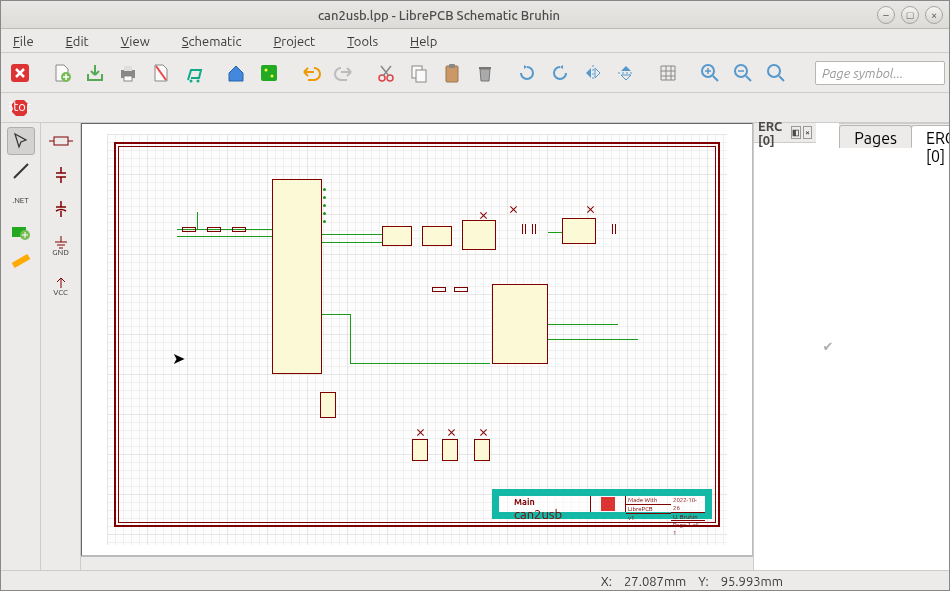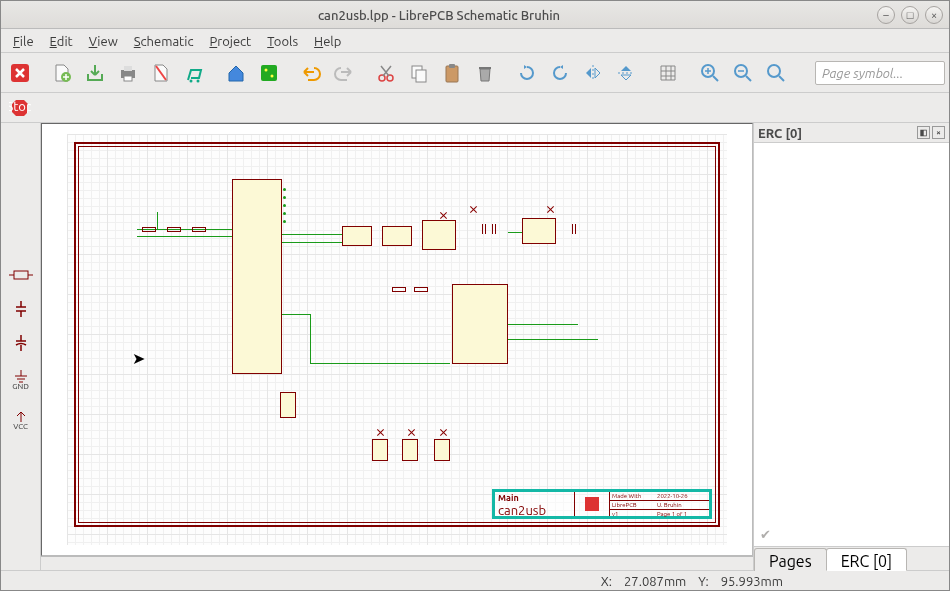--- a/index.html
+++ b/index.html
@@ -2,53 +2,53 @@
 <html><head>
 <meta charset="utf-8">
 <style>
   * { box-sizing: border-box; margin: 0; padding: 0; font-family: "Ubuntu", "Segoe UI", sans-serif; font-size: 13px; }
   body { width: 950px; height: 591px; background: #f2f1f0; display: flex; flex-direction: column; border: 1px solid #888; }
   
   .titlebar { height: 28px; background: linear-gradient(#e8e7e5, #dedcd9); display: flex; align-items: center; padding: 0 6px; border-bottom: 1px solid #bbb; }
   .titlebar .title { flex: 1; text-align: center; color: #4c4c4c; font-weight: 500; }
   .winbtn { width: 18px; height: 18px; border-radius: 9px; margin-left: 6px; background: linear-gradient(#f5f4f2,#d9d7d4); border: 1px solid #a6a3a0; display:flex; align-items:center; justify-content:center; font-size:11px; color:#555;}
   
-  .menubar { height: 24px; display: flex; align-items: center; padding: 0 4px; background:#ecebea; border-bottom:1px solid #ccc;}
+  .menubar { height: 24px; display: flex; align-items: center; padding: 0 4px; background:#ecebea; border-bottom:1px solid #ccc;gap:16px;}
   .menubar div { padding: 2px 8px; color:#3b3b3b; }
   .menubar div u { text-decoration: underline; }
   
   .toolbar { height: 40px; display:flex; align-items:center; padding: 0 4px; gap: 3px; background:#ecebea; border-bottom:1px solid #ccc;}
   .tbtn { width:30px; height:30px; display:flex; align-items:center; justify-content:center; border:1px solid transparent; border-radius:3px;}
   .tsep { width:6px; }
   .searchbox { margin-left:auto; width:130px; height:24px; border:1px solid #b8b6b3; border-radius:2px; background:white; padding:0 6px; display:flex; align-items:center; color:#999; font-style:italic;}
   
   .secondbar { height:30px; display:flex; align-items:center; padding:0 4px; background:#ecebea; border-bottom:1px solid #ccc;}
   
   .mainrow { flex:1; display:flex; min-height:0;}
   
   .lefttools { width:40px; background:#ecebea; border-right:1px solid #ccc; display:flex; flex-direction:column; align-items:center; padding-top:4px; gap:2px;}
-  .lefttools2 { width:40px; background:#ecebea; border-right:1px solid #ccc; display:flex; flex-direction:column; align-items:center; padding-top:4px; gap:6px;justify-content:center;}
+  .lefttools2 { width:40px; background:#ecebea; border-right:1px solid #ccc; display:flex; flex-direction:column; align-items:center; padding-top:4px; gap:6px;}
   .ltbtn { width:28px; height:28px; display:flex; align-items:center; justify-content:center; border:1px solid transparent; border-radius:3px;}
   .ltbtn.sel { background:#d4d2d0; border-color:#b0aeac;}
   .symlabel { font-size:8px; text-align:center; color:#333; line-height:1;}
 
   .canvaswrap { flex:1; display:flex; flex-direction:column; min-width:0;}
   .canvas { flex:1; background:white; position:relative; overflow:hidden; border:1px inset #bbb;}
   .grid { position:absolute; left:25px; top:10px; right:25px; bottom:10px;
     background-color:#fdfdfd;
     background-image:
       linear-gradient(#e5e5e5 1px, transparent 1px),
       linear-gradient(90deg, #e5e5e5 1px, transparent 1px),
       linear-gradient(#f0f0f0 1px, transparent 1px),
       linear-gradient(90deg, #f0f0f0 1px, transparent 1px);
     background-size: 40px 40px, 40px 40px, 8px 8px, 8px 8px;
   }
   .border1 { position:absolute; left:32px; top:18px; right:32px; bottom:28px; border:2px solid #800000;}
   .border2 { position:absolute; left:36px; top:22px; right:36px; bottom:32px; border:1px solid #800000;}
-  .titleblock { position:absolute; right:40px; bottom:36px; width:220px; height:30px; border:3px solid #14b8a6; background:rgba(255,255,255,.5); font-size:7px; color:#800000; display:flex;}
+  .titleblock { position:absolute; right:40px; bottom:36px; width:220px; height:30px; border:7px solid #14b8a6; background:rgba(255,255,255,.5); font-size:7px; color:#800000; display:flex;padding-left:12px;}
   .titleblock .tb-main { width:80px; border-right:1px solid #800000; padding:1px 3px;}
   .titleblock .tb-logo { width:35px; border-right:1px solid #800000; display:flex; align-items:center; justify-content:center;}
   .titleblock .tb-col { flex:1; display:flex; flex-direction:column;}
   .titleblock .tb-cell { flex:1; border-bottom:1px solid #800000; padding:0 2px; font-size:6px; line-height:1.3;}
   .titleblock .tb-cell:last-child{border-bottom:none;}
 
   .chip { position:absolute; background:#fcf9d6; border:1px solid #800000;}
   .mcu { left:190px; top:55px; width:50px; height:195px;}
   .sm1 { left:300px; top:102px; width:30px; height:20px;}
   .sm2 { left:340px; top:102px; width:30px; height:20px;}
@@ -64,21 +64,21 @@
   .pin { position:absolute; width:3px; height:3px; background:#1a9b1a; border-radius:50%;}
   .res { position:absolute; width:14px; height:5px; border:1px solid #800000; transform:translateY(-2px);}
   .cap { position:absolute; width:4px; height:10px; border-left:1px solid #800000; border-right:1px solid #800000;}
   .cross { position:absolute; width:7px; height:7px; color:#800;}
   .cross::before,.cross::after{content:"";position:absolute;left:3px;top:-1px;width:1px;height:9px;background:#800;}
   .cross::before{transform:rotate(45deg);} .cross::after{transform:rotate(-45deg);}
   
   .cursor { position:absolute; left:90px; top:225px; font-size:16px; color:black;}
   .scrollh { height:14px; background:#ecebea; border-top:1px solid #bbb;}
   
-  .rightpanel { width:196px; background:white; border-left:1px solid #ccc; display:flex; flex-direction:column;}
+  .rightpanel { width:196px; background:white; border-left:1px solid #ccc; display:flex; flex-direction:row;}
   .panelhead { height:20px; background:#ecebea; border-bottom:1px solid #ccc; display:flex; align-items:center; padding:0 4px; font-size:12px; font-weight:bold; color:#4a4a4a;}
   .panelhead .hspace{flex:1;}
   .panelhead .hbtn{width:13px; height:13px; border:1px solid #999; margin-left:2px; font-size:8px; display:flex; align-items:center; justify-content:center;}
   .erclist { flex:1; background:white;}
   .approve { padding:4px 6px; color:#b0aeac; display:flex; align-items:center; gap:4px; font-size:11px;}
   .bottomtabs { height:24px; display:flex; background:#ecebea; border-top:1px solid #ccc;}
   .btab { padding:3px 14px; border:1px solid #b8b6b3; border-bottom:none; background:#ecebea; margin-right:-1px; font-size:16px; border-radius:3px 3px 0 0; position:relative; top:1px;}
   .btab.active { background:white; border-bottom:1px solid white;}
   
   .statusbar { height:20px; background:#ecebea; border-top:1px solid #ccc; display:flex; align-items:center; padding:0 8px; color:#3b3b3b; font-size:12px;}
@@ -258,20 +258,47 @@
 <div class="secondbar">
   <div class="tbtn">
       <svg width="22" height="22">
         <polygon points="7,3 15,3 19,7 19,15 15,19 7,19 3,15 3,7" fill="#d33"></polygon>
         <text x="11" y="14" font-size="7" fill="white" text-anchor="middle">Stop</text>
       </svg>
     </div>
 </div>
 
 <div class="mainrow">
+  <div class="lefttools">
+    <div class="ltbtn sel">
+        <svg width="20" height="20">
+          <path d="M4 3l4 13 2-5 5-2z" fill="none" stroke="#333" stroke-width="1.2"></path>
+        </svg>
+      </div>
+    <div class="ltbtn">
+        <svg width="20" height="20">
+          <path d="M3 17L17 3" stroke="#333" stroke-width="2"></path>
+        </svg>
+      </div>
+    <div class="ltbtn">
+        <div class="symlabel">.NET</div>
+      </div>
+    <div class="ltbtn">
+        <svg width="22" height="20">
+          <rect x="2" y="6" width="14" height="10" fill="#2a2"></rect>
+          <circle cx="15" cy="14" r="5" fill="#7b5"></circle>
+          <path d="M15 11v6M12 14h6" stroke="white"></path>
+        </svg>
+      </div>
+    <div class="ltbtn">
+        <svg width="22" height="22">
+          <rect x="2" y="8" width="18" height="6" fill="#fa0" transform="rotate(-30 11 11)"></rect>
+        </svg>
+      </div>
+  </div>
 
   <div class="lefttools2">
     <div class="ltbtn">
         <svg width="26" height="14">
           <path d="M1 7h5m14 0h5" stroke="#800000"></path>
           <rect x="6" y="3" width="14" height="8" fill="none" stroke="#800000"></rect>
         </svg>
       </div>
     <div class="ltbtn">
         <svg width="20" height="20">

